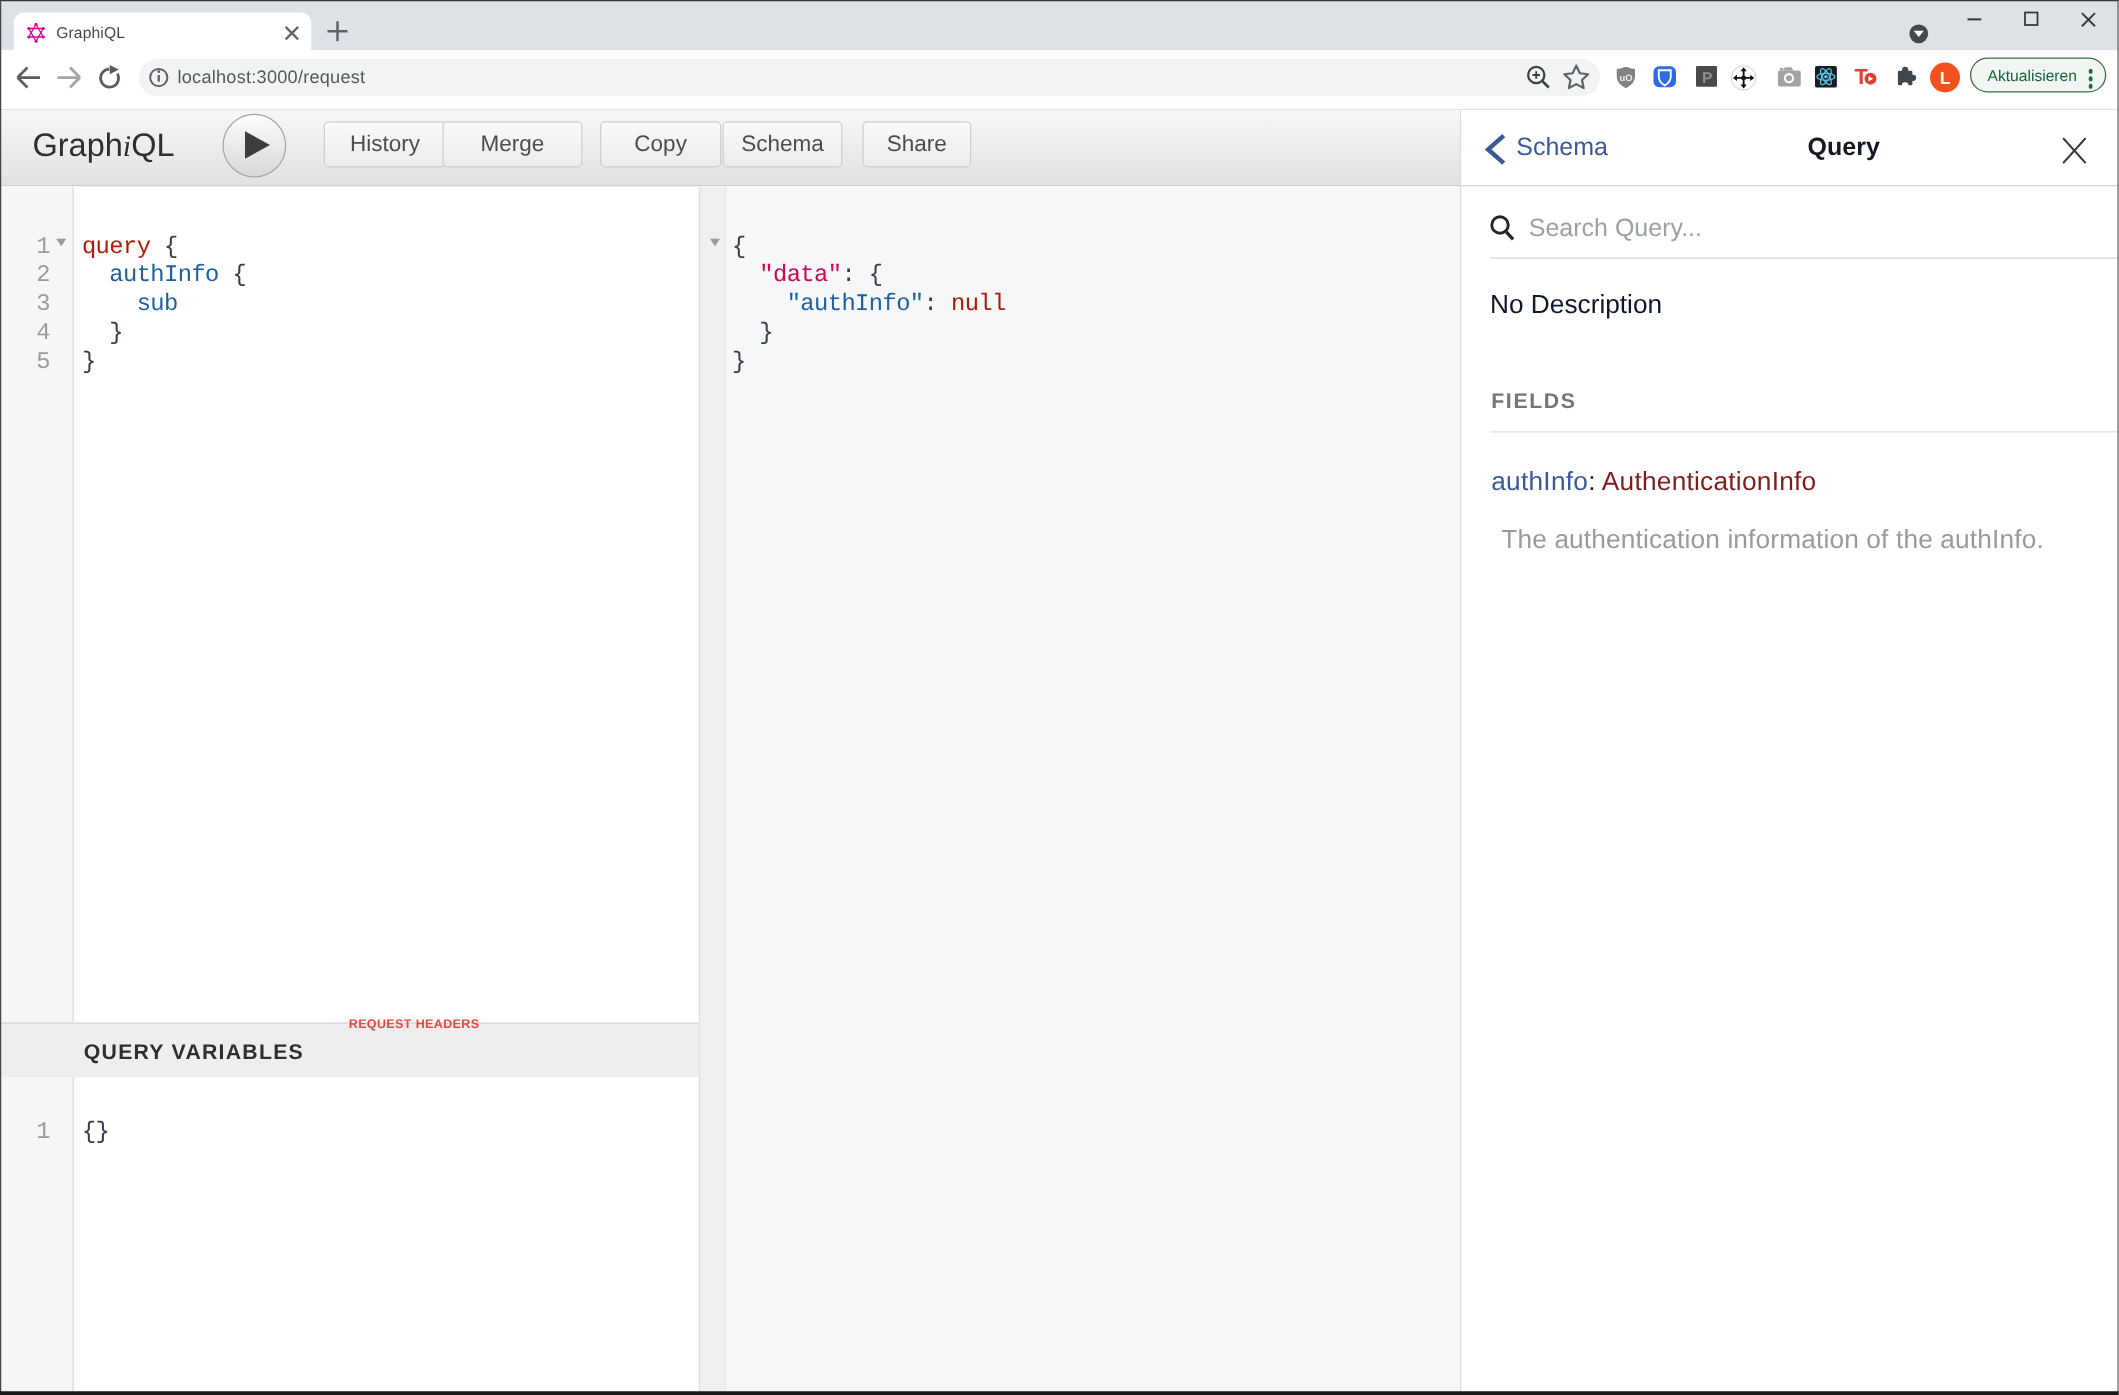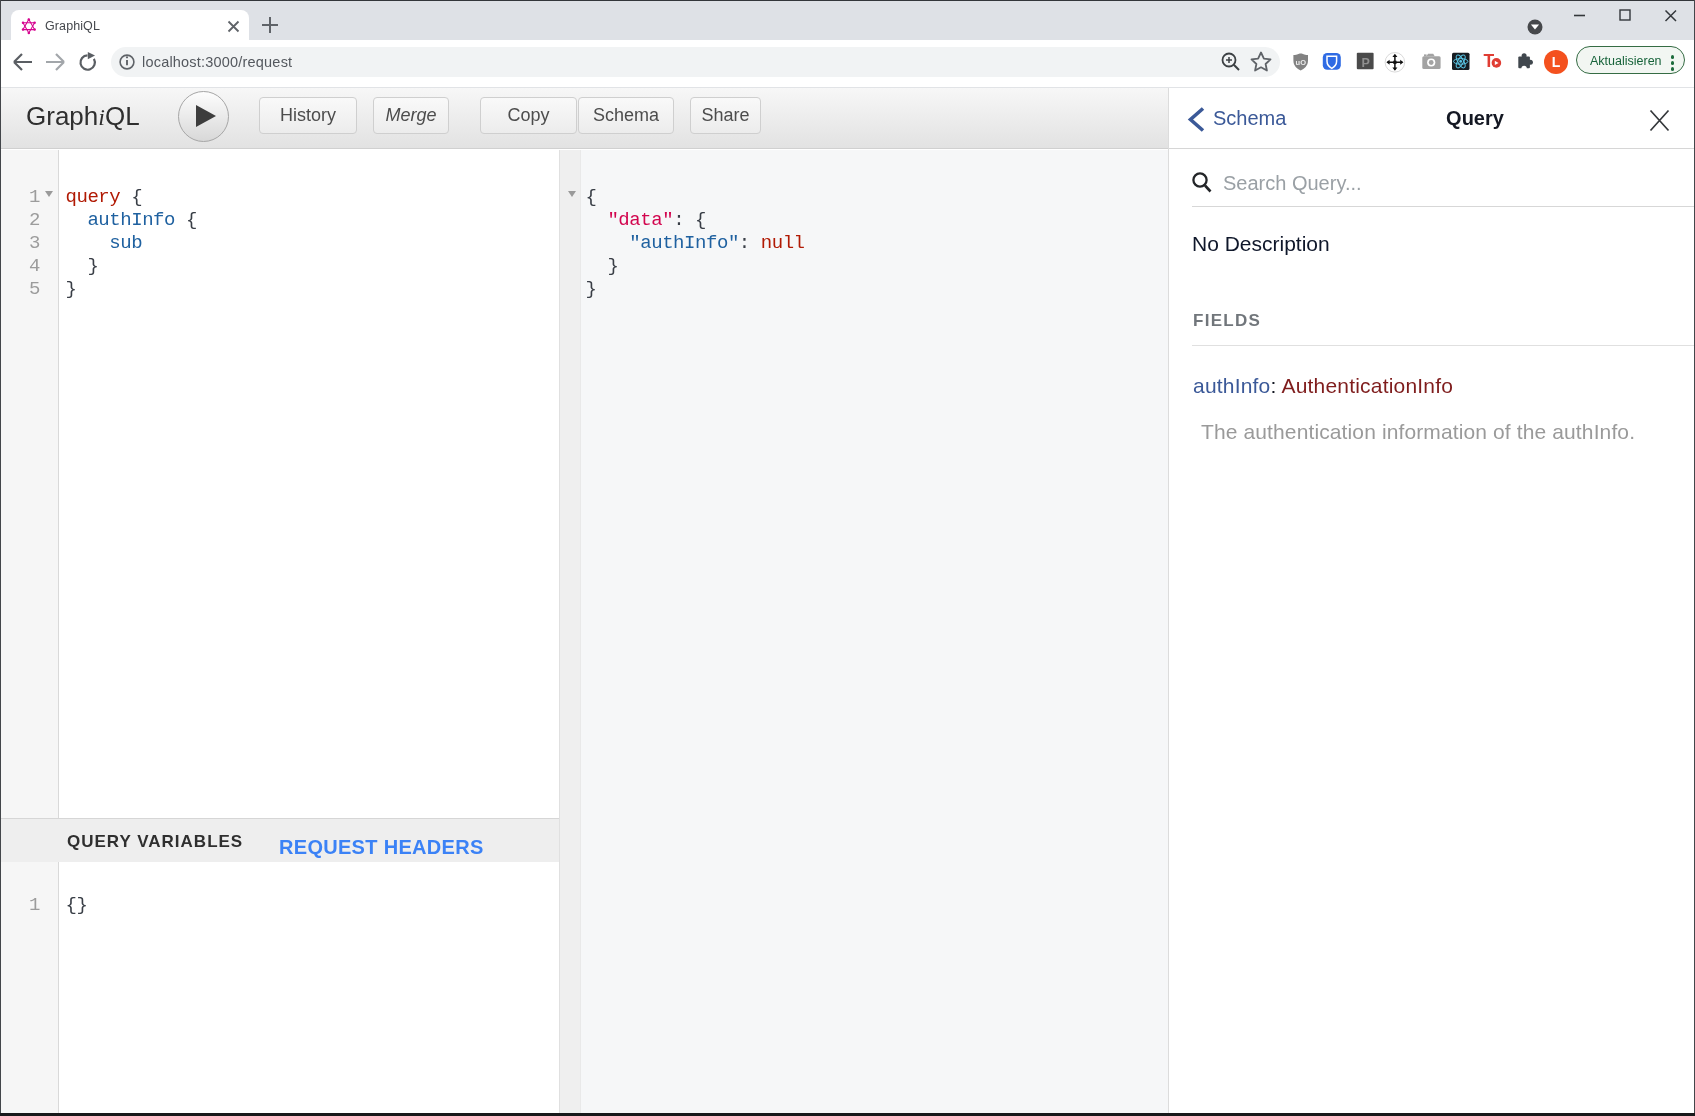--- a/index.html
+++ b/index.html
@@ -35,21 +35,21 @@
   #qnums { left:1px; top:186px; width:39px; text-align:right; color:#9c9c9c; }
   #qcode { left:65.5px; top:186px; }
   #qfold { left:45px; top:190.8px; width:0; height:0; border-top:6.6px solid #9a9a9a; border-left:4.4px solid transparent; border-right:4.4px solid transparent; }
   .kw { color:#B11A04; }
   .prop { color:#1F61A0; }
   .pun { color:#393e46; }
   .def { color:#D2054E; }
   
   #vartitle { left:1px; top:818px; width:558px; height:44px; background:#eeeeee; border-top:1px solid #d6d6d6; }
   #vt1 { left:67px; top:832px; font-size:17px; font-weight:bold; letter-spacing:1px; color:#2f2f2f; }
-  #vt2 { left:279px; top:836px; font-size:20px; font-weight:bold; letter-spacing:0.3px; color:#3b82f6; }
+  #vt2 { left:279px; top:814px; font-size:10px; font-weight:bold; letter-spacing:0.3px; color:#ef4444; }
   #vgutter { left:1px; top:862px; width:58px; height:251px; background:#f6f6f6; border-right:1px solid #d9d9d9; }
   #vnum { left:1px; top:894px; width:39px; text-align:right; color:#9c9c9c; }
   #vcode { left:65.5px; top:894px; }
   
   #result { left:559px; top:150px; width:609px; height:963px; background:#f6f7f8; border-left:1px solid #e0e0e0; }
   #rgutter { left:560px; top:150px; width:21px; height:963px; background:#efefef; border-right:1px solid #e9e9e9; }
   #rfold { left:568px; top:190.8px; width:0; height:0; border-top:6.6px solid #9a9a9a; border-left:4.4px solid transparent; border-right:4.4px solid transparent; }
   #rcode { left:585.5px; top:186px; }
   
   #docs { left:1168px; top:88px; width:527px; height:1025px; background:#fff; border-left:1px solid #dcdcdc; }
@@ -82,24 +82,24 @@
   <div class="abs kebab-dot" style="top:55.3px;"></div>
   <div class="abs kebab-dot" style="top:61.3px;"></div>
   <div class="abs kebab-dot" style="top:67.3px;"></div>
   <div class="abs" id="avatar">L</div>
 
   <div class="abs" id="topbar"></div>
   <div class="abs" id="logo">Graph<i>i</i>QL</div>
   <div class="abs" id="playbtn"></div>
   <div class="abs" id="playtri"></div>
   <div class="abs tbtn" style="left:259px; width:98px;">History</div>
-  <div class="abs tbtn" style="left:373px; width:76px;font-style:italic;">Merge</div>
+  <div class="abs tbtn" style="left:354px; width:112px;">Merge</div>
   <div class="abs tbtn" style="left:480px; width:97px;">Copy</div>
   <div class="abs tbtn" style="left:578px; width:96px;">Schema</div>
-  <div class="abs tbtn" style="left:690px; width:71px;">Share</div>
+  <div class="abs tbtn" style="left:690px; width:87px;">Share</div>
 
   <div class="abs" id="qgutter"></div>
   <div class="abs mono" id="qnums">1
 2
 3
 4
 5</div>
   <div class="abs" id="qfold"></div>
   <div class="abs mono" id="qcode"><span class="kw">query</span> <span class="pun">{</span>
   <span class="prop">authInfo</span> <span class="pun">{</span>

